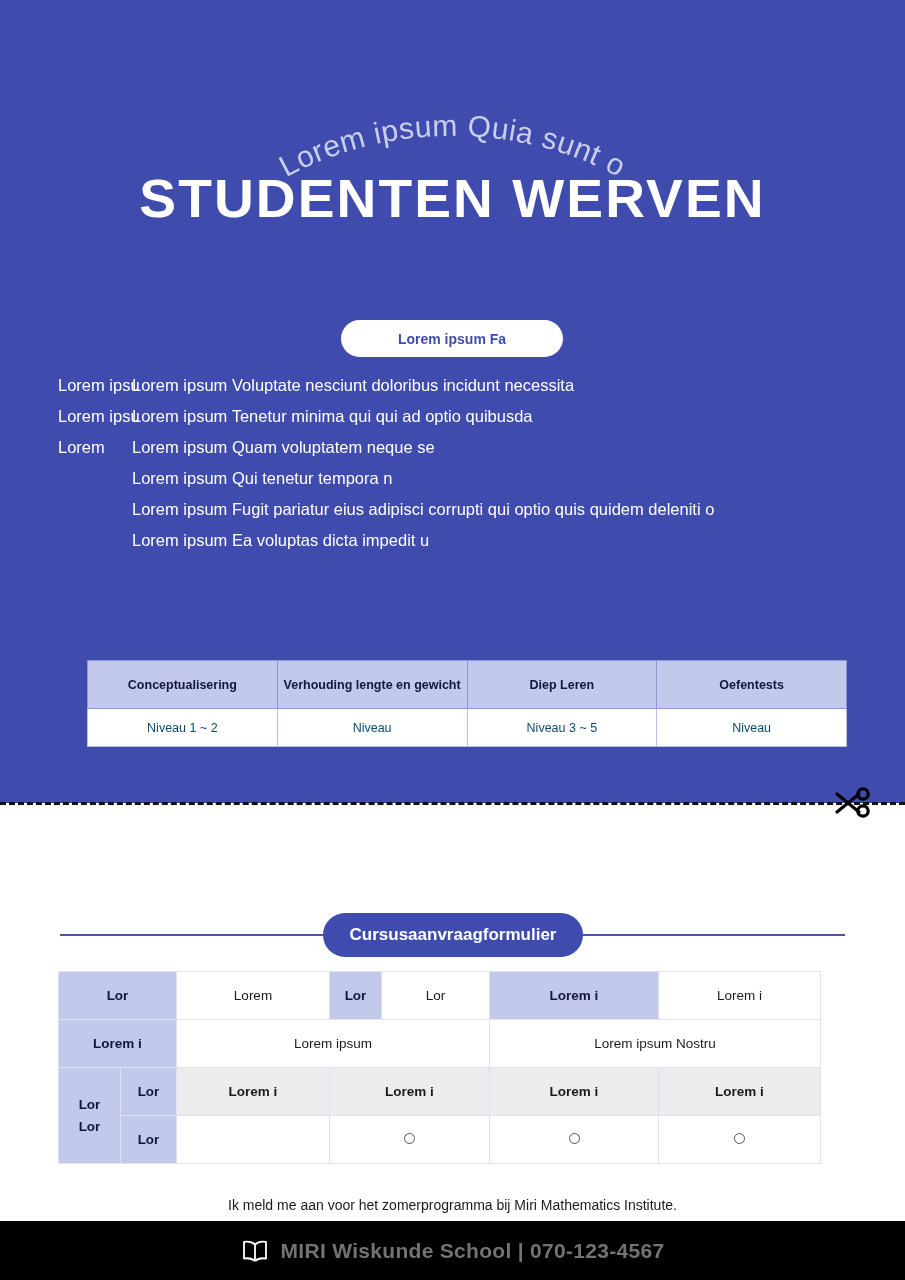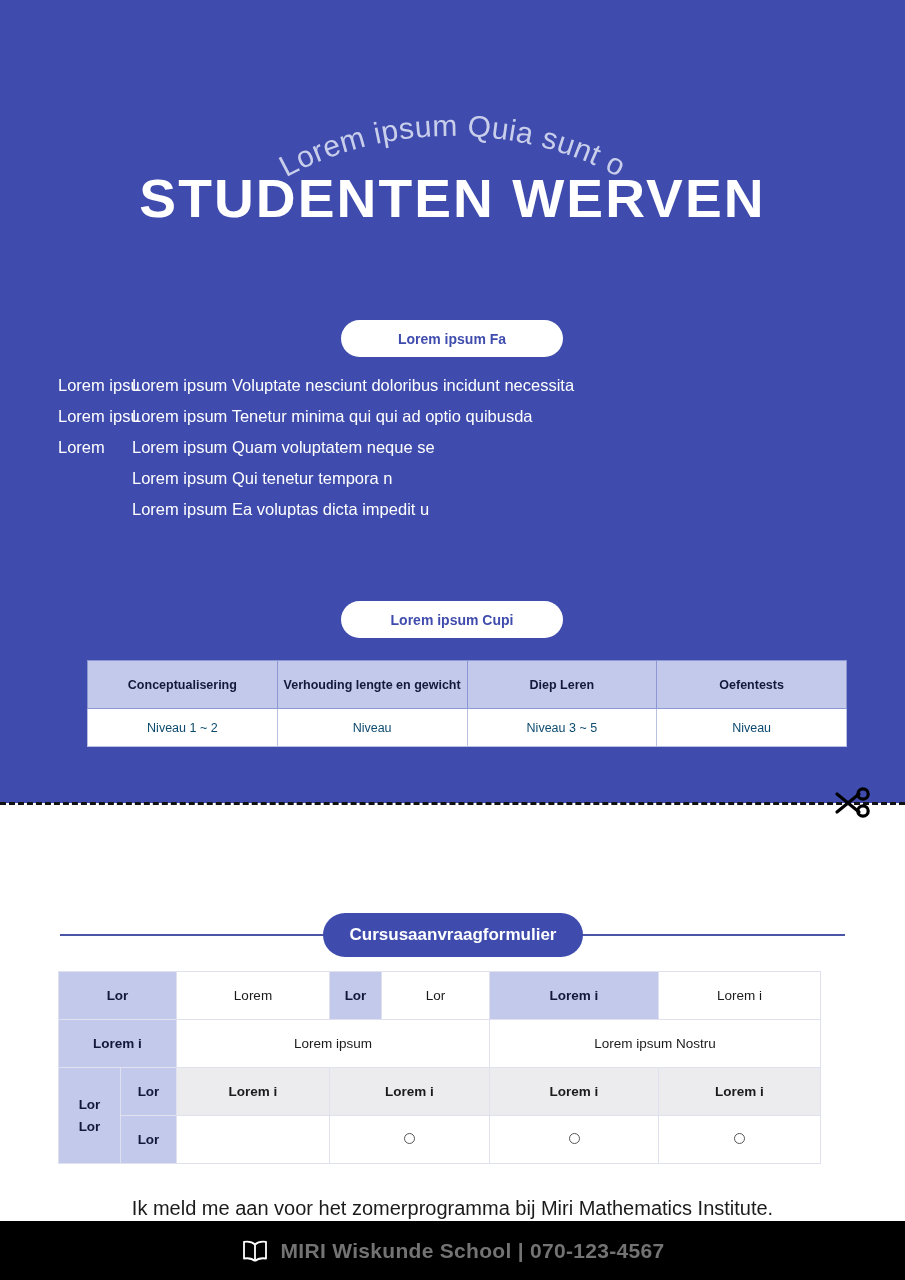--- a/index.html
+++ b/index.html
@@ -193,21 +193,21 @@
     border: 1px solid #555555;
     border-radius: 50%;
     background: #ffffff;
   }
 
   .consent {
     position: absolute;
     left: 0; top: 350px;
     width: 905px;
     text-align: center;
-    font-size: 20px;
+    font-size: 14px;
     color: #1b1b1b;
   }
 
   
   .footer {
     position: absolute;
     left: 0; top: 1221px;
     width: 905px; height: 59px;
     background: #000000;
     display: flex;
@@ -257,25 +257,28 @@
       <div class="info-row">
         <span class="info-label">Lorem</span>
         <span class="info-value">Lorem ipsum Quam voluptatem neque se</span>
       </div>
       <div class="info-row indent">
         <span class="info-label">Lorem</span>
         <span class="info-value">Lorem ipsum Qui tenetur tempora n</span>
       </div>
       <div class="info-row indent">
         <span class="info-label">Lorem</span>
+        <span class="info-value">Lorem ipsum Fugit pariatur eius adipisci corrupti qui optio quis quidem deleniti o</span>
+      </div>
+      <div class="info-row indent">
+        <span class="info-label">Lorem</span>
         <span class="info-value">Lorem ipsum Ea voluptas dicta impedit u</span>
       </div>
     </div>
 
-    <div class="pill pill-cupi">Lorem ipsum Cupi</div>
 
     <table class="level-table">
       <thead>
         <tr>
           <th>Conceptualisering</th>
           <th>Verhouding lengte en gewicht</th>
           <th>Diep Leren</th>
           <th>Oefentests</th>
         </tr>
       </thead>

